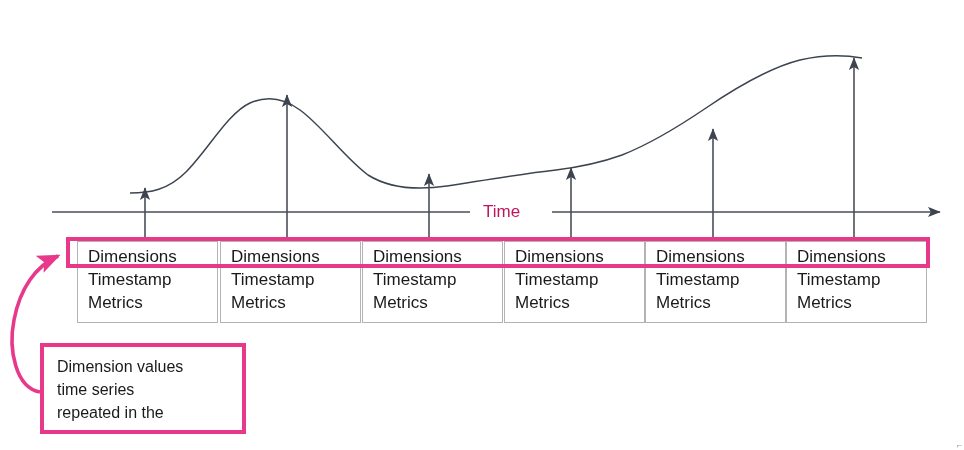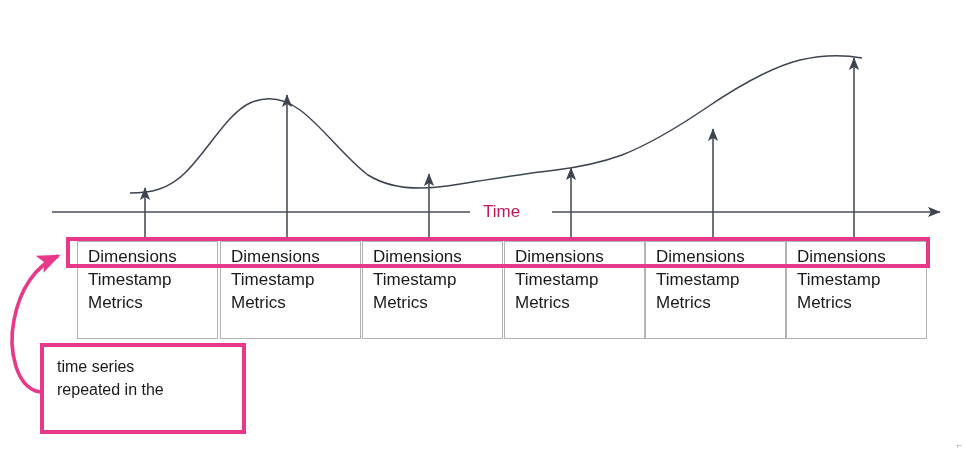--- a/index.html
+++ b/index.html
@@ -29,21 +29,21 @@
     width: 964px;
     height: 450px;
     pointer-events: none;
   }
   .record-box {
     position: absolute;
     box-sizing: border-box;
     border: 1px solid #b3b3b3;
     background: #ffffff;
     top: 241px;
-    height: 98px;
+    height: 82px;
     width: 141px;
     padding-left: 10px;
     padding-top: 3px;
   }
   .record-line {
     font-size: 17px;
     line-height: 23px;
     color: #1a1a1a;
     white-space: nowrap;
   }
@@ -173,19 +173,20 @@
 
   <div class="record-box" style="left:786px;">
     <div class="record-line">Dimensions</div>
     <div class="record-line">Timestamp</div>
     <div class="record-line">Metrics</div>
   </div>
 
   <div class="highlight-rect"></div>
 
   <div class="callout-box">
+    <div class="callout-line">Dimension values</div>
     <div class="callout-line">time series</div>
     <div class="callout-line">repeated in the</div>
   </div>
 
   <div class="corner-mark">⌐</div>
 
 </div>
 
 </body></html>

